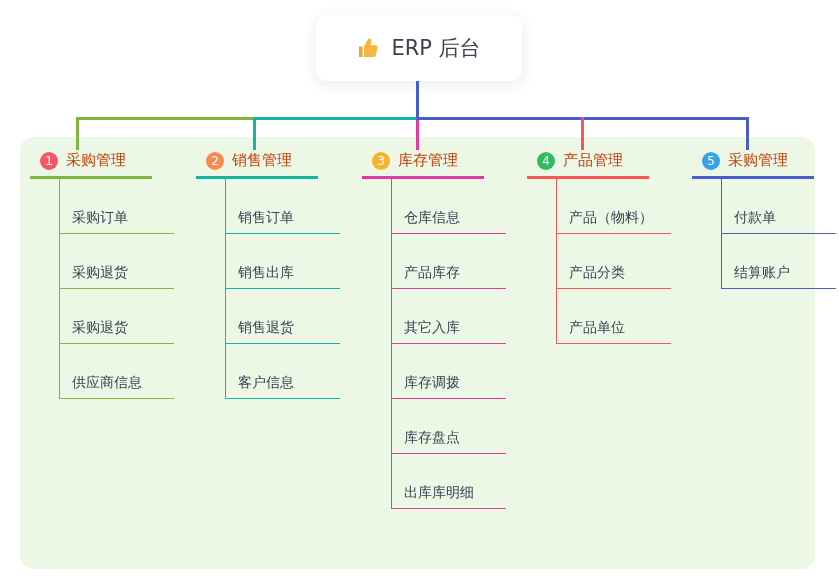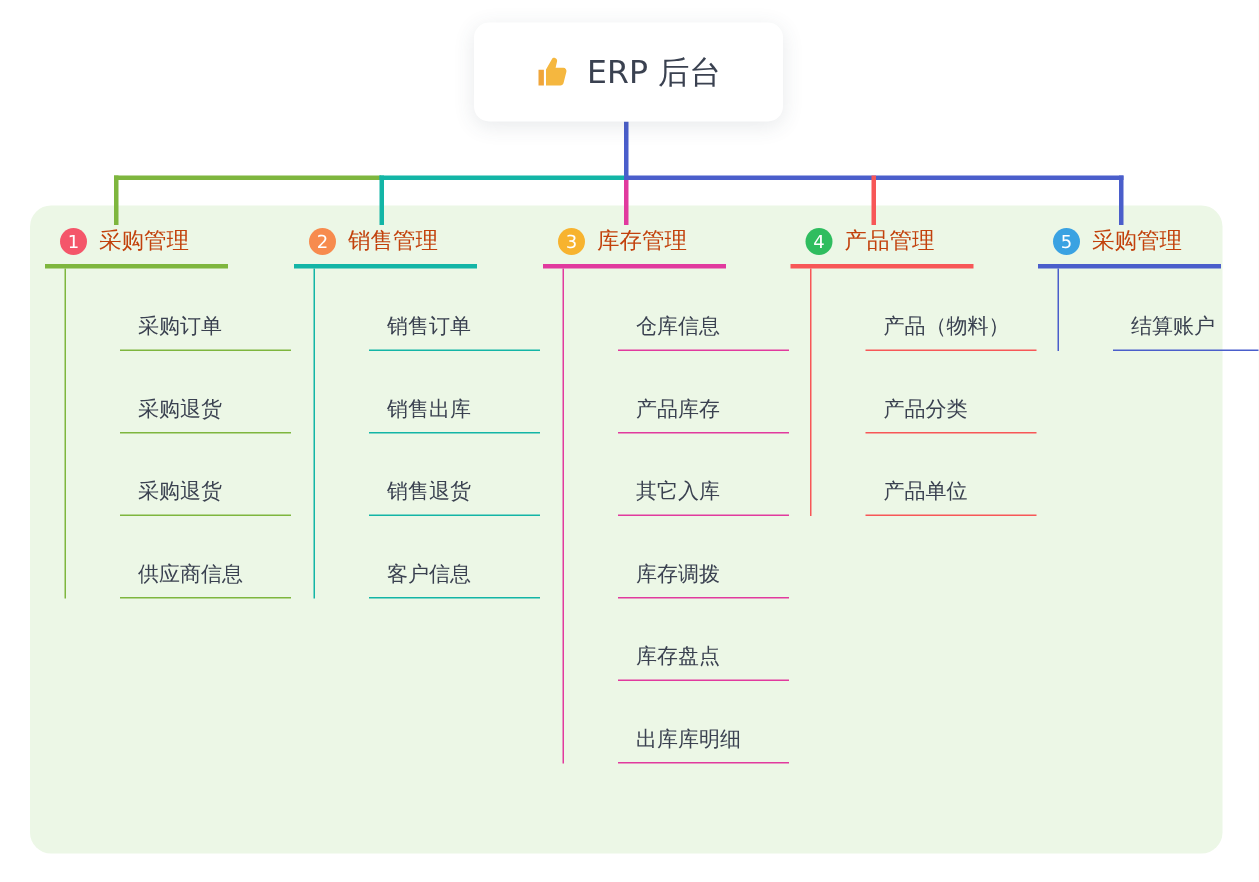--- a/index.html
+++ b/index.html
@@ -31,21 +31,21 @@
   .drop-5{left:746px;}
 
   
   .branch{position:absolute;top:150px;width:160px;}
   .b1{left:30px;} .b2{left:196px;} .b3{left:362px;} .b4{left:527px;} .b5{left:692px;}
   .bhead{display:flex;align-items:center;gap:8px;width:122px;box-sizing:border-box;
     padding:0 0 5px 10px;height:29px;border-bottom:3px solid var(--bc);cursor:default;}
   .badge{width:18px;height:18px;min-width:18px;border-radius:50%;background:var(--badge);
     color:#ffffff;font-size:12px;line-height:18px;text-align:center;}
   .blabel{font-size:15px;color:#c2410c;white-space:nowrap;}
-  .kids{margin-left:13px;border-left:1px solid var(--bc);width:fit-content;padding-left:36px;}
+  .kids{margin-left:29px;border-left:1px solid var(--bc);width:fit-content;}
   .kid{display:flex;align-items:flex-end;height:54px;width:fit-content;min-width:86px;
     box-sizing:content-box;padding:0 16px 0 12px;border-bottom:1px solid var(--bc);cursor:default;}
   .kid span{font-size:14px;color:#3a4150;margin-bottom:6px;white-space:nowrap;}
 </style>
 </head>
 <body>
 
 <div class="stage">
 
   <div class="panel"></div>
@@ -157,18 +157,21 @@
     </div>
   </div>
 
   <div class="branch b5" style="--bc: #4a5ecb; --badge: #3aa2e2;">
     <div class="bhead">
       <span class="badge">5</span>
       <span class="blabel">采购管理</span>
     </div>
     <div class="kids">
       <div class="kid">
+          <span>付款单</span>
+        </div>
+      <div class="kid">
           <span>结算账户</span>
         </div>
     </div>
   </div>
 
 </div>
 
 </body></html>

